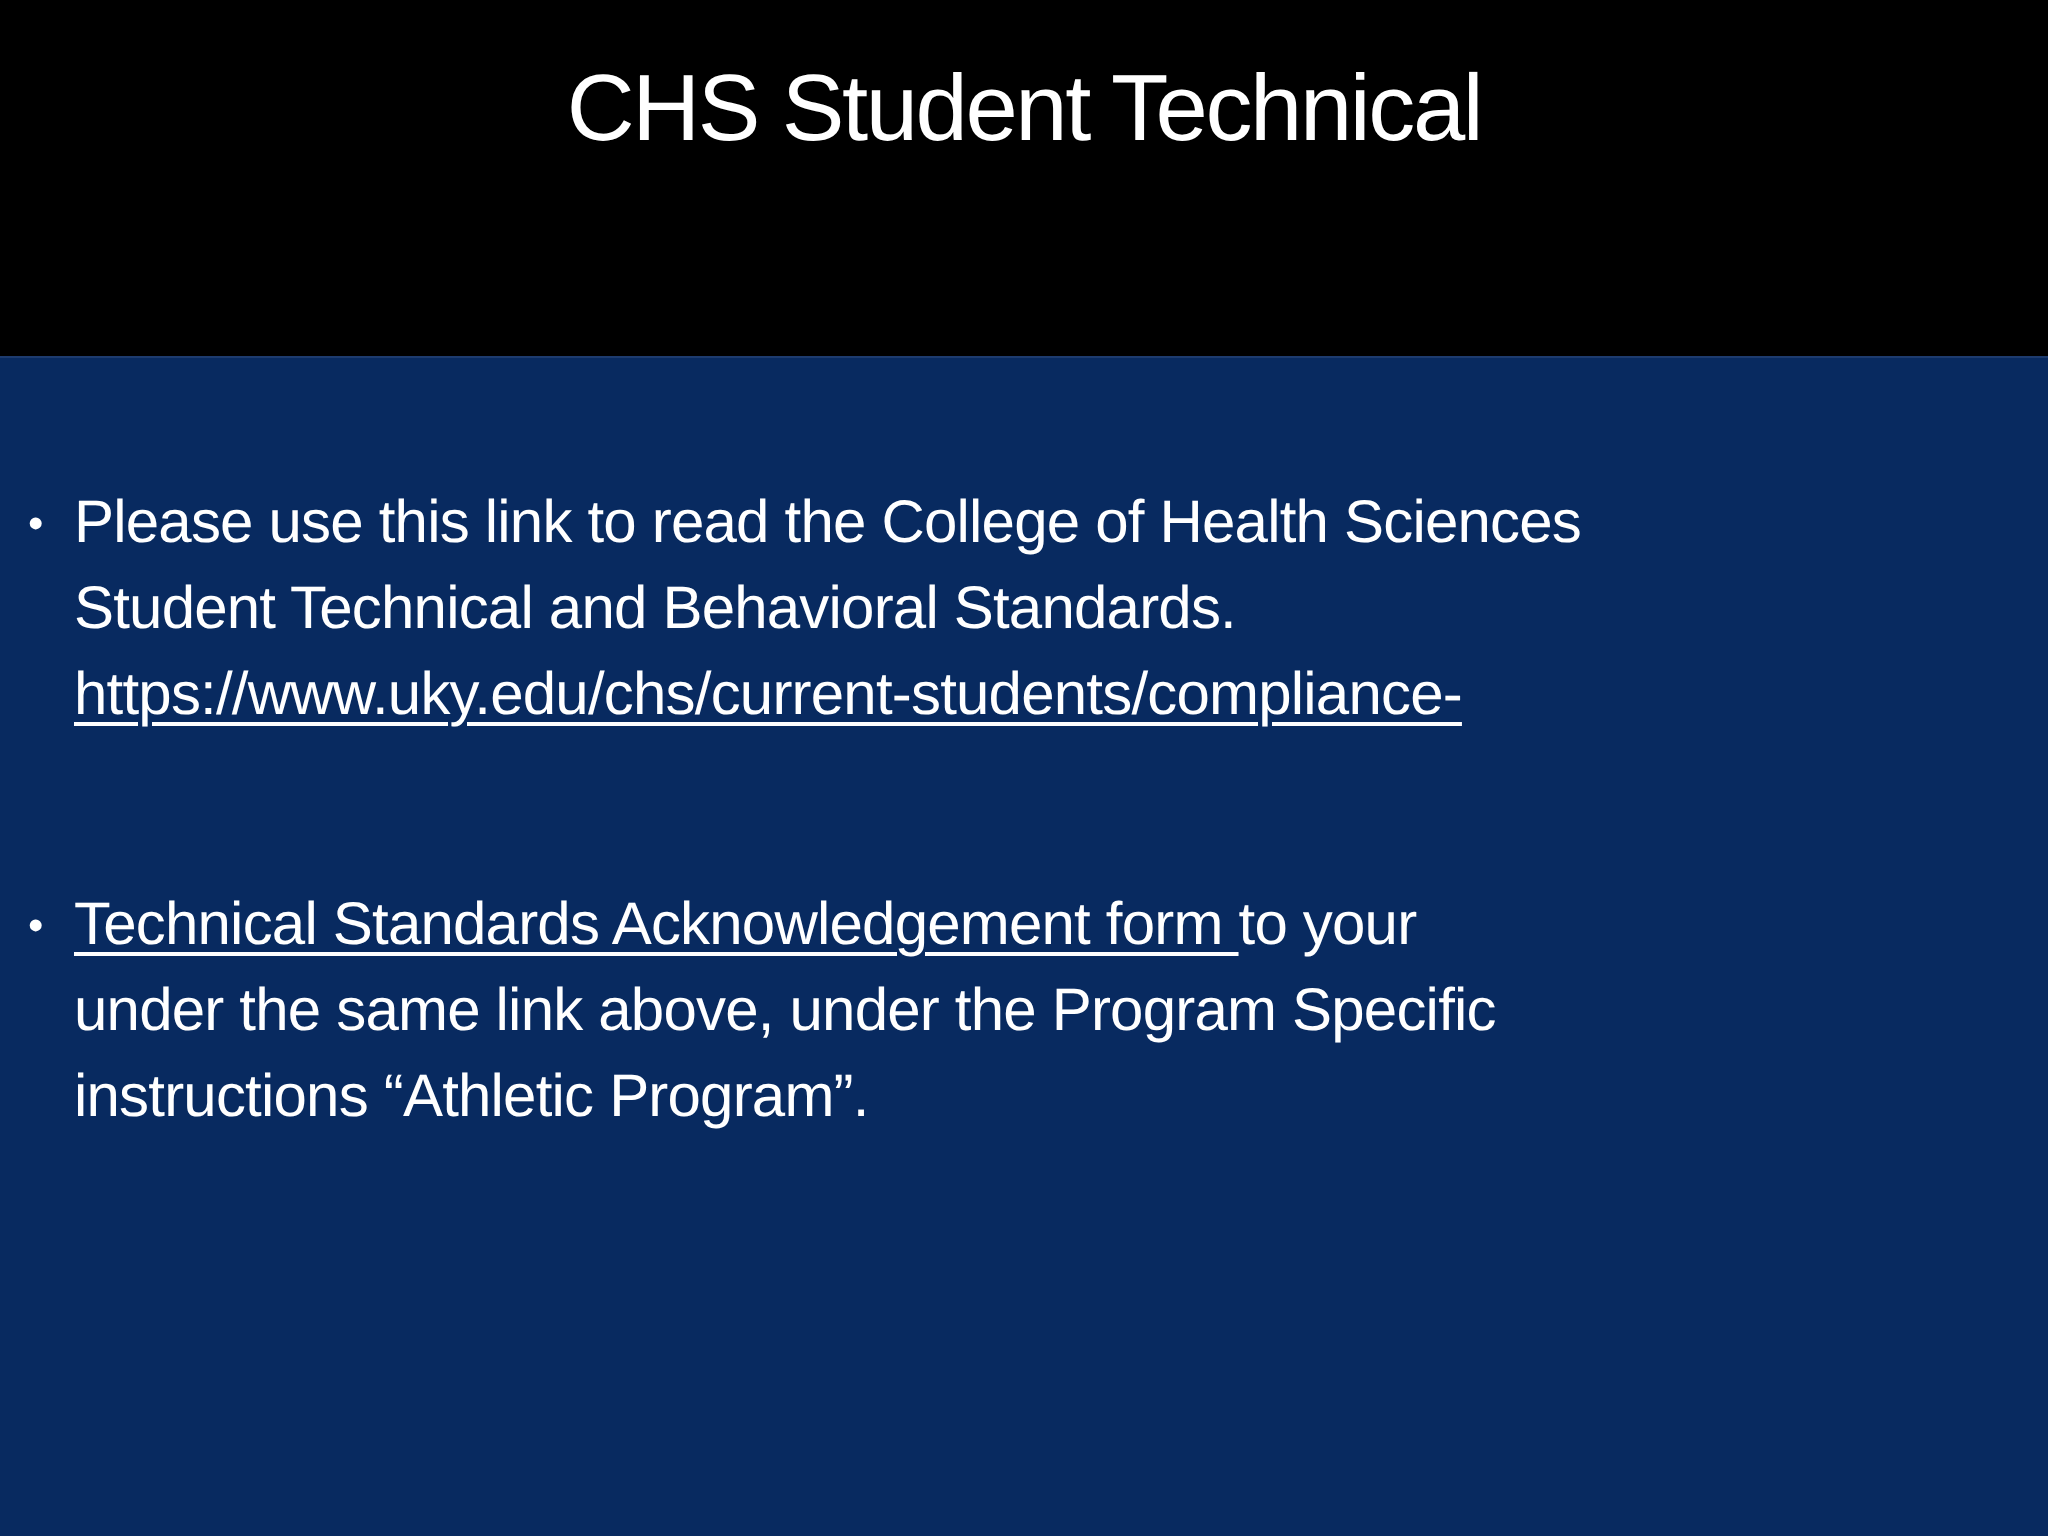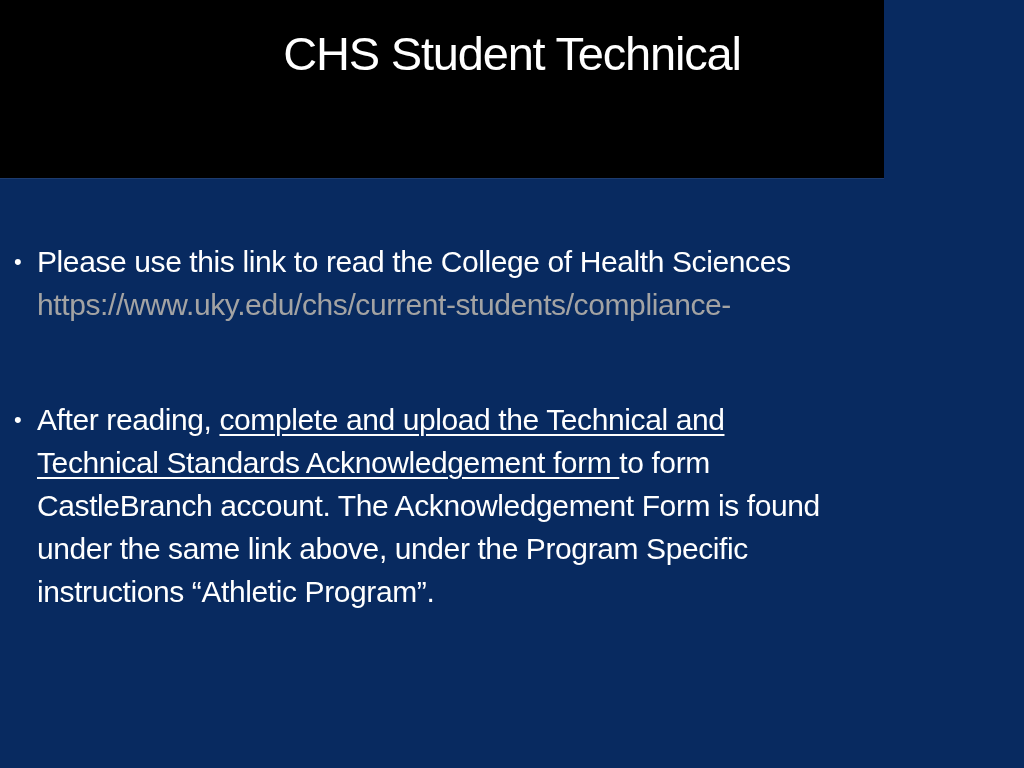--- a/index.html
+++ b/index.html
@@ -14,21 +14,21 @@
       position: relative;
       width: 1024px;
       height: 768px;
       background: #082a60;
       font-family: "Liberation Sans", "DejaVu Sans", sans-serif;
       color: #ffffff;
     }
     .title-bar {
       position: absolute;
       left: 0; top: 0;
-      width: 884px;
+      width: 1024px;
       height: 178px;
       background: #000000;
       border-bottom: 1px solid #1d3b6e;
     }
     .title {
       position: absolute;
       left: 0; top: 22px;
       width: 1024px;
       text-align: center;
       font-size: 47px;
@@ -52,21 +52,22 @@
       color: #ffffff;
     }
     .bullet-dot {
       position: absolute;
       left: 0;
       top: 0;
       font-size: 22px;
     }
     .bullet + .bullet { margin-top: 72px; }
     .link {
-      color: #a3a3a3;
+      color: #ffffff;
+      text-decoration: underline;
       text-decoration-thickness: 2px;
       text-underline-offset: 4px;
       cursor: pointer;
     }
     .ul {
       text-decoration: underline;
       text-decoration-thickness: 2px;
       text-underline-offset: 4px;
     }
     .line { display: block; white-space: nowrap; }
@@ -78,27 +79,26 @@
   <div class="title-bar">
     <div class="title">
       <span>CHS Student Technical</span>
     </div>
   </div>
 
   <div class="body">
     <div class="bullet">
       <span class="bullet-dot">•</span>
       <span class="line">Please use this link to read the College of Health Sciences</span>
+      <span class="line">Student Technical and Behavioral Standards.</span>
       <a class="link">
         <span class="line">https://www.uky.edu/chs/current-students/compliance-</span>
       </a>
     </div>
 
     <div class="bullet">
       <span class="bullet-dot">•</span>
-      <span class="line"><span>After reading, </span><span class="ul">complete and upload the Technical and</span></span>
-      <span class="line"><span class="ul">Technical Standards Acknowledgement form </span><span>to form</span></span>
-      <span class="line">CastleBranch account. The Acknowledgement Form is found</span>
+      <span class="line"><span class="ul">Technical Standards Acknowledgement form </span><span>to your</span></span>
       <span class="line">under the same link above, under the Program Specific</span>
       <span class="line">instructions “Athletic Program”.</span>
     </div>
   </div>
 </div>
 
 </body></html>

